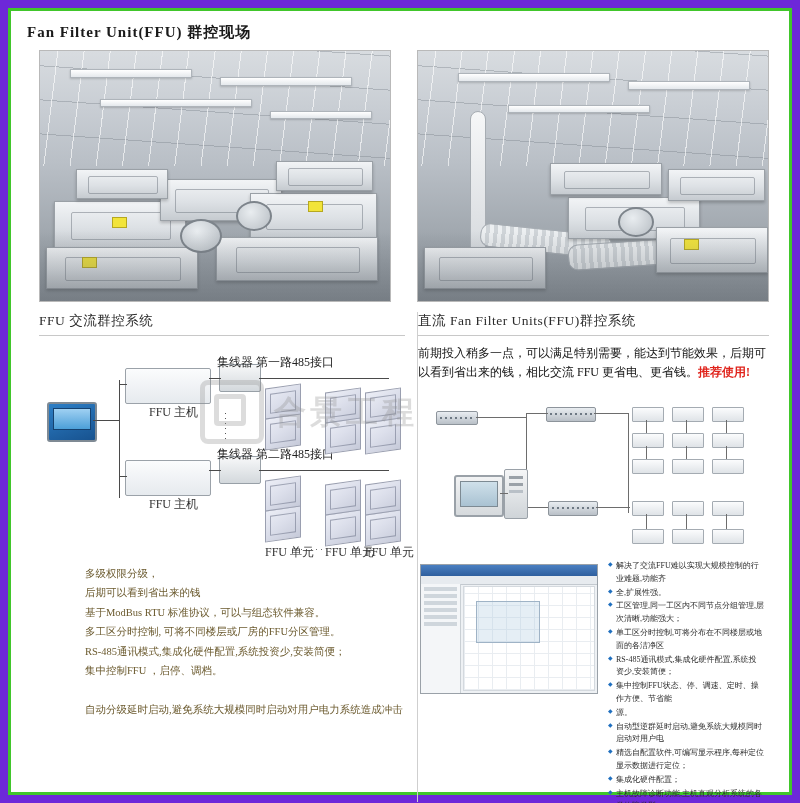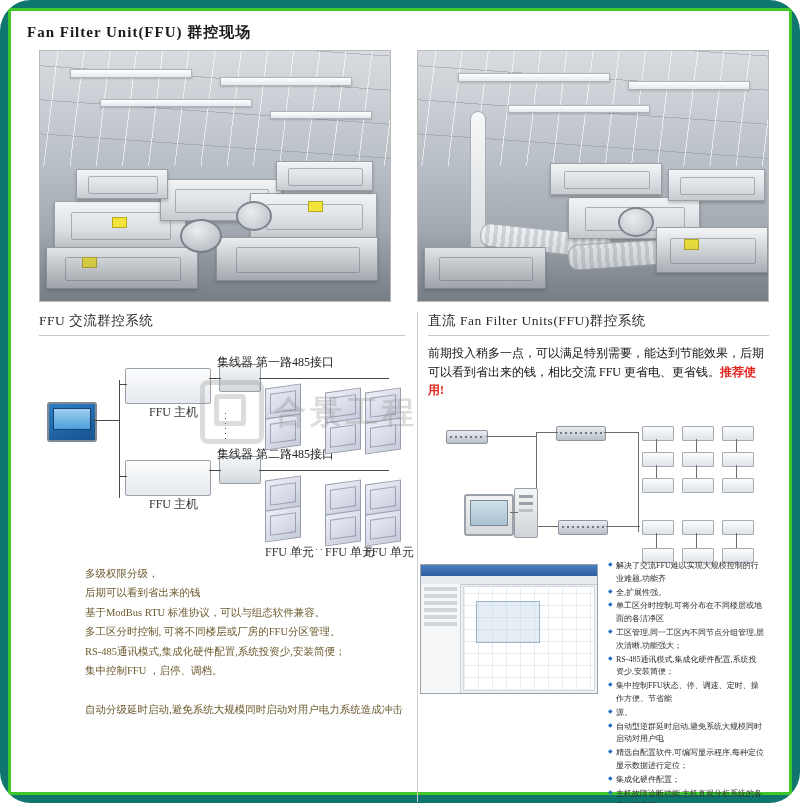--- a/index.html
+++ b/index.html
@@ -7,24 +7,23 @@
     padding: 0;
     background: #ffffff;
   }
   body {
     font-family: "Liberation Sans", sans-serif;
   }
   .page {
     position: relative;
     width: 800px;
     height: 803px;
-    background: #0f766e;
+    background: #6d28d9;
     box-sizing: border-box;
     overflow: hidden;
-    border-radius: 31px;
   }
   .green-frame {
     position: absolute;
     left: 8px;
     top: 8px;
     width: 784px;
     height: 787px;
     border: 3px solid #41c62b;
     box-sizing: border-box;
     background: #ffffff;
@@ -137,21 +136,21 @@
     margin-top: 10px;
     height: 490px;
   }
   .col {
     position: absolute;
     top: 0;
     width: 366px;
     height: 490px;
   }
   .col-left { left: 14px; }
-  .col-right { left: 392px; border-left: 1px solid #cfcfcf; padding-left: 10px; box-sizing: border-box; width: 352px; }
+  .col-right { left: 392px; border-left: 1px solid #cfcfcf; box-sizing: border-box; width: 352px; }
 
   .col-title {
     font-family: "Liberation Serif", serif;
     font-size: 13.5px;
     color: #2b2b2b;
     letter-spacing: .5px;
     border-bottom: 1px solid #c8c8c8;
     padding-bottom: 5px;
     margin: 0 0 8px 0;
     white-space: nowrap;
@@ -615,22 +614,22 @@
                 <i></i>
                 <i></i>
               </div>
               <div class="shot-canvas"></div>
             </div>
           </div>
 
           <div class="right-bullets">
             <div>解决了交流FFU难以实现大规模控制的行业难题,功能齐</div>
             <div>全,扩展性强。</div>
+            <div>工区管理,同一工区内不同节点分组管理,层次清晰,功能强大；</div>
             <div>单工区分时控制,可将分布在不同楼层或地面的各洁净区</div>
-            <div>工区管理,同一工区内不同节点分组管理,层次清晰,功能强大；</div>
             <div>RS-485通讯模式,集成化硬件配置,系统投资少,安装简便；</div>
             <div>集中控制FFU状态、停、调速、定时、操作方便、节省能</div>
             <div>源。</div>
             <div>自动型逆群延时启动,避免系统大规模同时启动对用户电</div>
             <div>精选自配置软件,可编写显示程序,每种定位显示数据进行定位；</div>
             <div>集成化硬件配置；</div>
             <div>主机故障诊断功能,主机直观分析系统的各类故障类型；</div>
 
           </div>
         </div>

